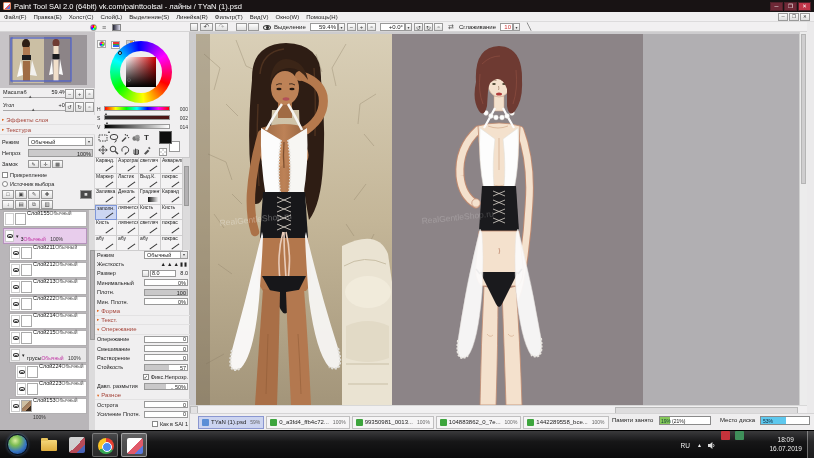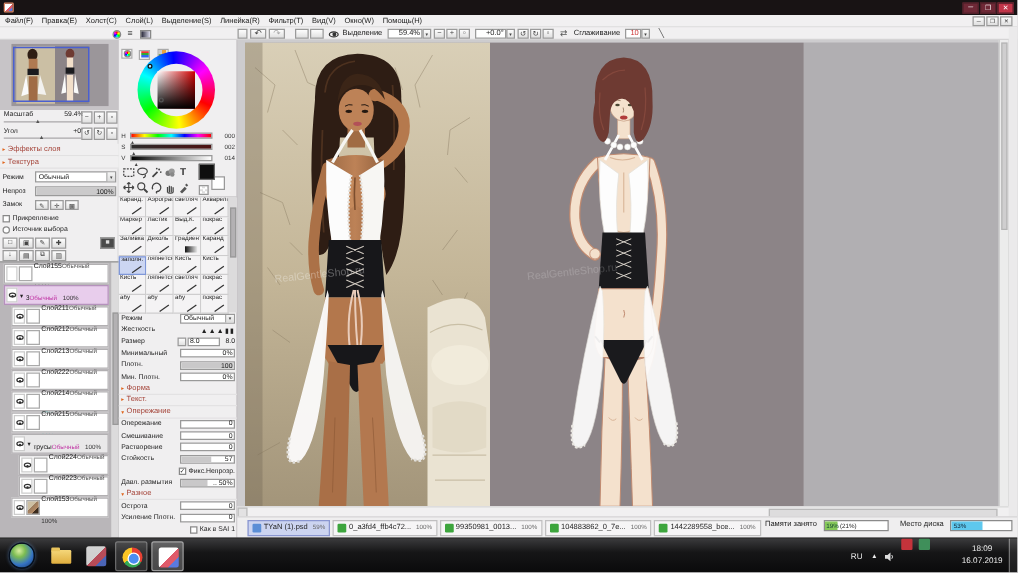--- a/index.html
+++ b/index.html
@@ -158,20 +158,21 @@
   .showdesk{position:absolute;right:0;top:0;width:7px;height:28px;background:rgba(255,255,255,.08);
     border-left:1px solid rgba(255,255,255,.35)}
   .tray-ico{width:9px;height:9px;margin-left:5px;border-radius:1px}
   svg{display:block}
 </style>
 </head>
 <body>
 
 <div class="abs" id="titlebar">
   <span class="sai-ico"></span>
+  <span>Paint Tool SAI 2.0 (64bit) vk.com/painttoolsai - лайны / TYaN (1).psd</span>
   <span class="spacer"></span>
   <span class="tb-btn tb-min">─</span>
   <span class="tb-btn tb-max">❐</span>
   <span class="tb-btn tb-close">✕</span>
 </div>
 
 <div class="abs" id="menubar">
   <span class="mi">Файл(F)</span>
   <span class="mi">Правка(E)</span>
   <span class="mi">Холст(C)</span>

